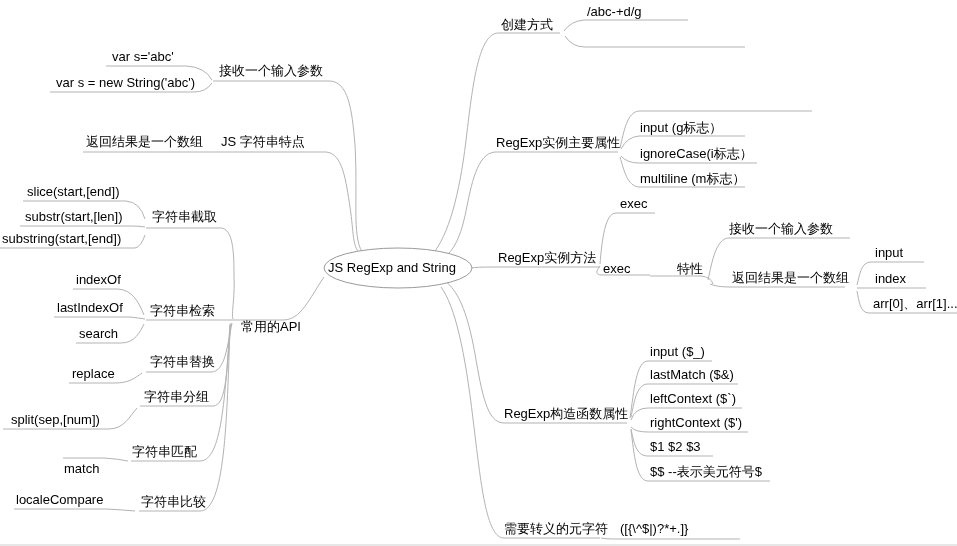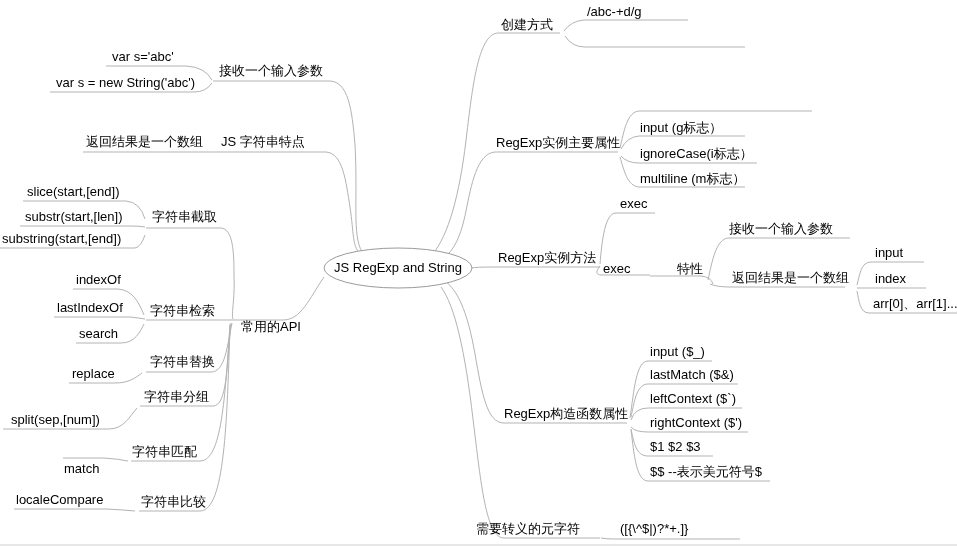--- a/index.html
+++ b/index.html
@@ -6,21 +6,21 @@
   .canvas{
     position:relative;width:957px;height:546px;background:#ffffff;overflow:hidden;
     font-family:"Liberation Sans",sans-serif;font-size:13px;color:#000;
   }
   .edges{position:absolute;left:0;top:0;}
   .edges path{fill:none;stroke:#b3b3b3;stroke-width:1;}
   .edges ellipse{fill:#ffffff;stroke:#9a9a9a;stroke-width:1;}
   .edges .baseline{stroke:#cfcfcf;}
   .node{position:absolute;white-space:nowrap;line-height:15px;cursor:default;}
   .root-node{
-    position:absolute;left:328px;top:260px;width:140px;text-align:center;
+    position:absolute;left:328px;top:260px;width:140px;
     white-space:nowrap;line-height:16px;
   }
 </style>
 </head>
 <body>
 
 <div class="canvas">
 
   <svg class="edges" width="957" height="546" viewBox="0 0 957 546">
 
@@ -143,16 +143,16 @@
   <div class="node" style="left:873px;top:296px">arr[0]、arr[1]...</div>
 
   <div class="node" style="left:504px;top:406px">RegExp构造函数属性</div>
   <div class="node" style="left:650px;top:344px">input ($_)</div>
   <div class="node" style="left:650px;top:367px">lastMatch ($&amp;)</div>
   <div class="node" style="left:650px;top:391px">leftContext ($`)</div>
   <div class="node" style="left:650px;top:415px">rightContext ($')</div>
   <div class="node" style="left:650px;top:439px">$1 $2 $3</div>
   <div class="node" style="left:650px;top:464px">$$ --表示美元符号$</div>
 
-  <div class="node" style="left:476px;top:521px">需要转义的元字符</div>
+  <div class="node" style="left:504px;top:521px">需要转义的元字符</div>
   <div class="node" style="left:620px;top:521px">([{\^$|)?*+.]}</div>
 
 </div>
 
 </body></html>

